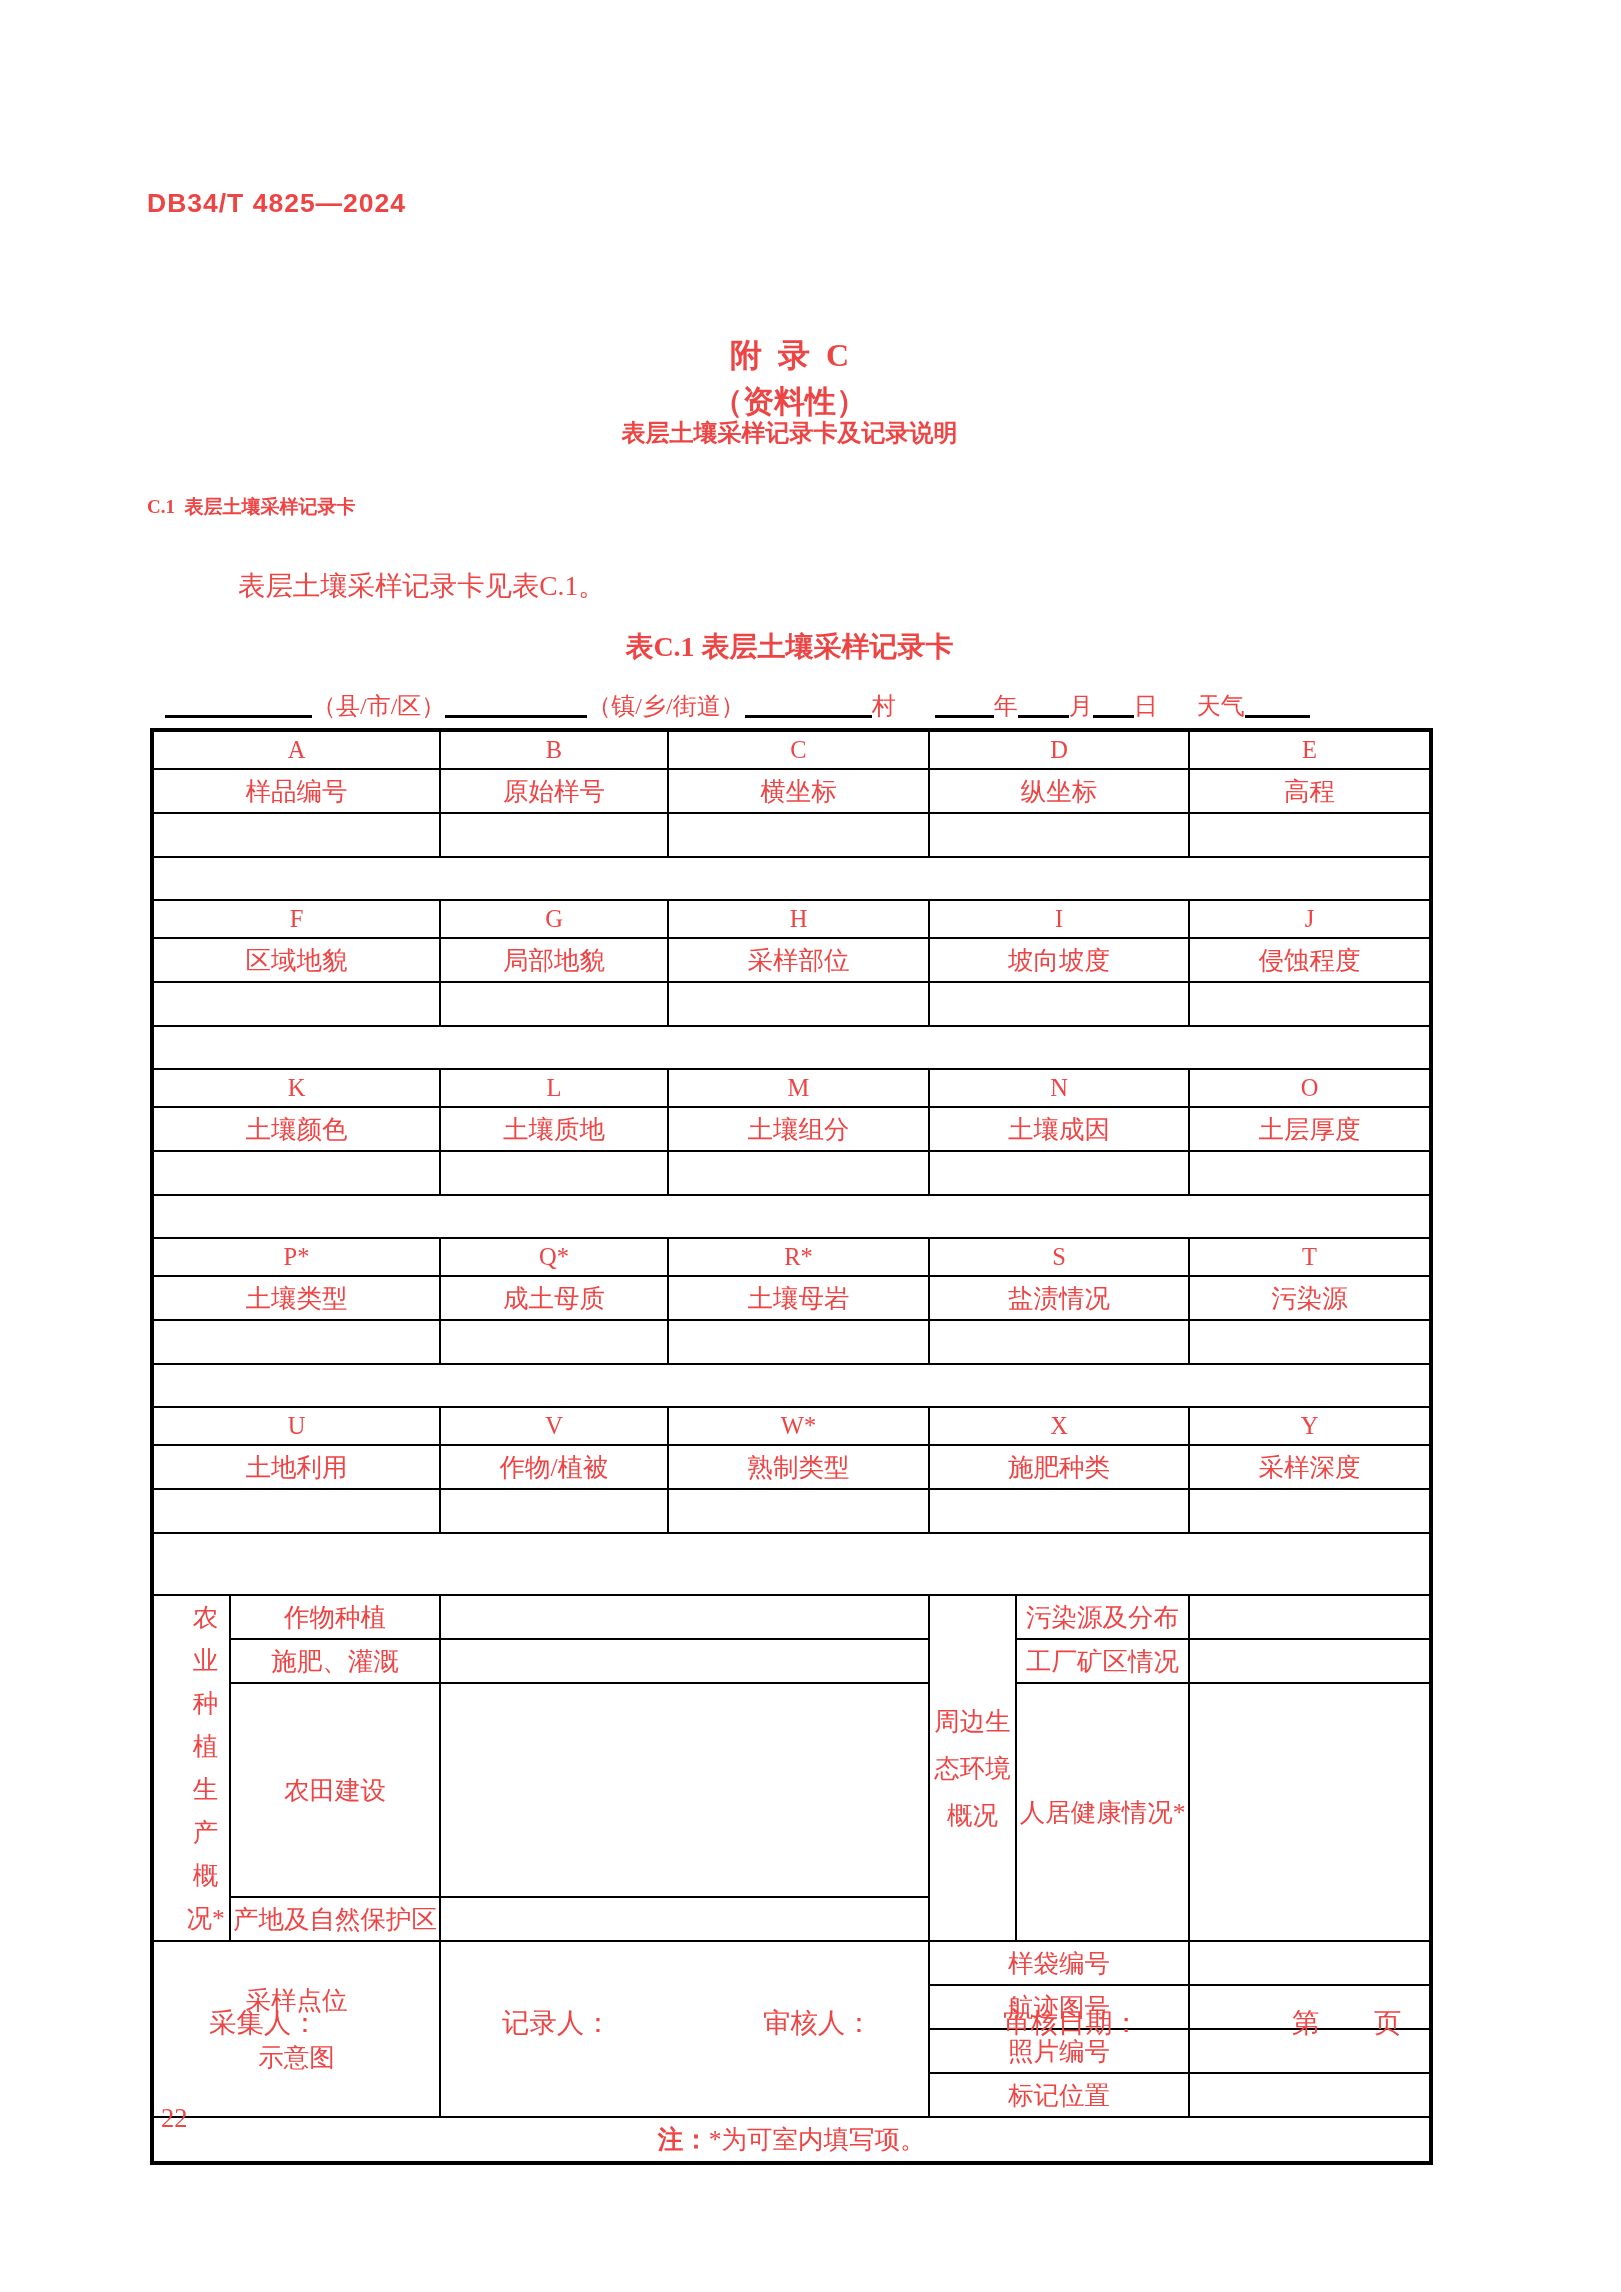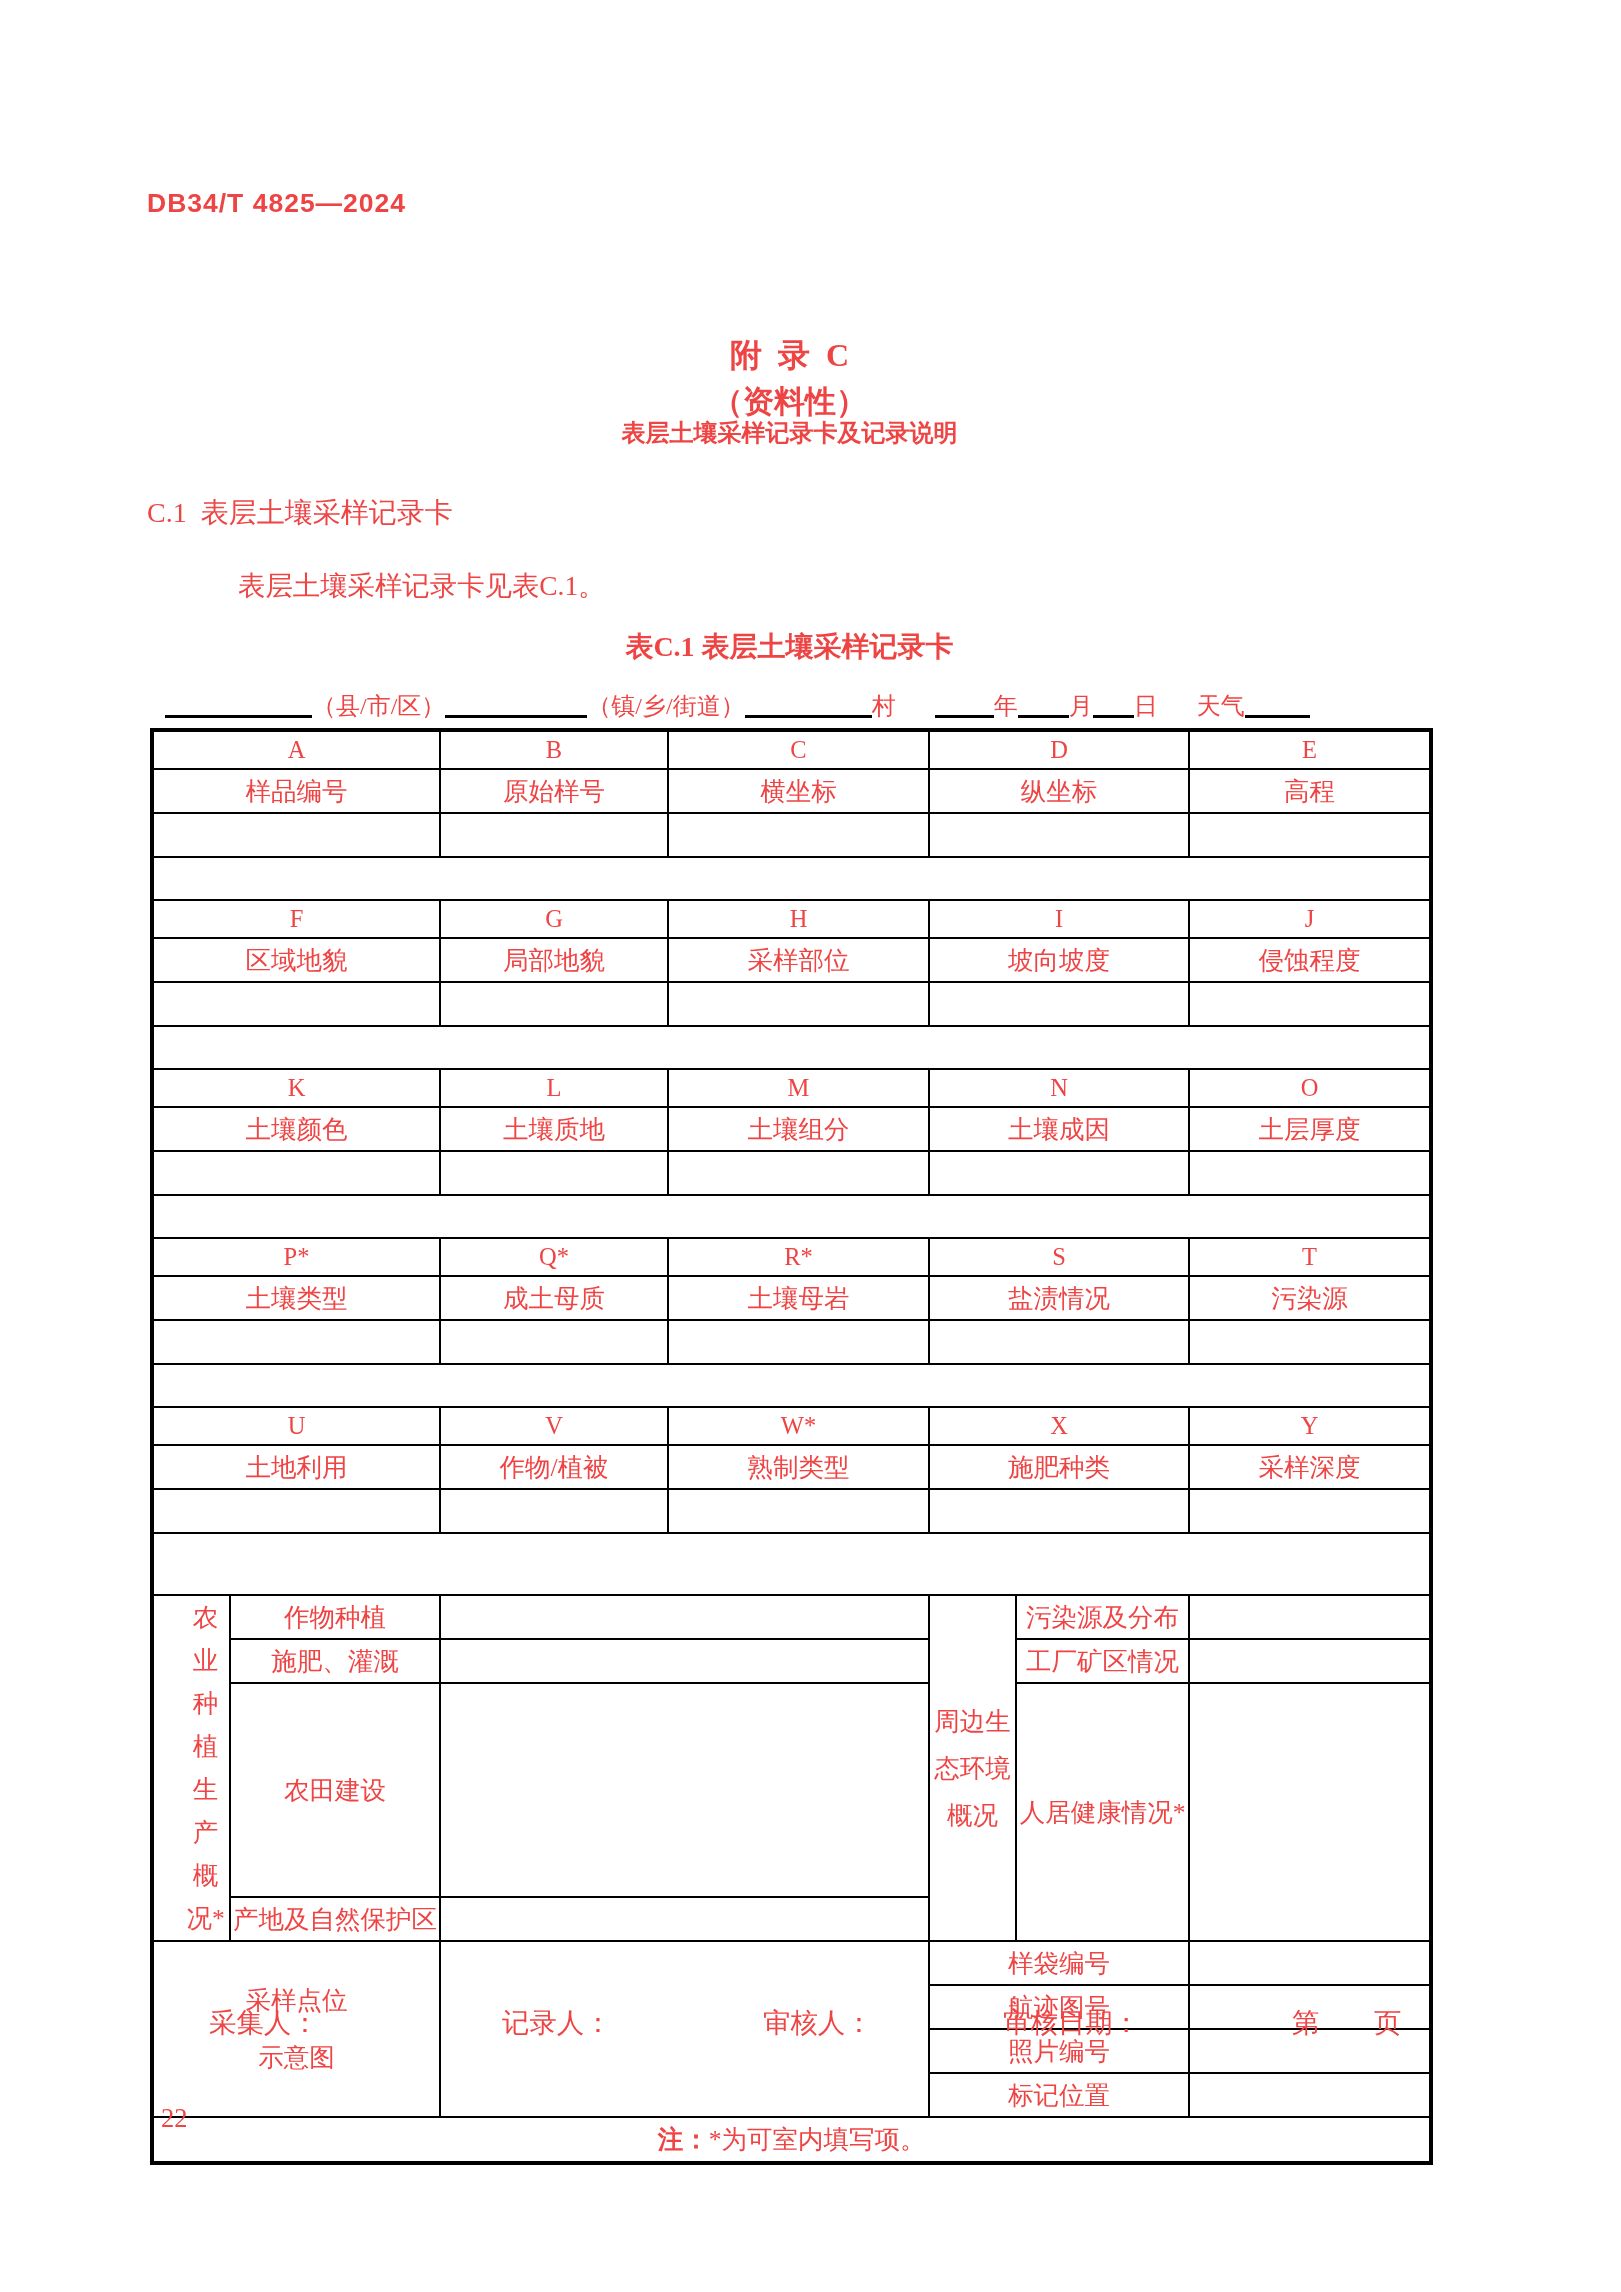--- a/index.html
+++ b/index.html
@@ -19,21 +19,21 @@
   }
   .h-center{
     position:absolute;left:150px;width:1279px;
     text-align:center;font-weight:bold;white-space:pre;
   }
   .appendix-title{top:334px;font-size:32px;}
   .appendix-sub{top:381px;font-size:31px;}
   .appendix-main{top:417px;font-size:24px;}
   .c1-heading{
     position:absolute;left:147px;top:494px;
-    font-size:28px;font-weight:normal;white-space:pre;
+    font-size:19px;font-weight:bold;white-space:pre;
   }
   .para{
     position:absolute;left:214px;top:568px;
     font-size:27.4px;
     margin-left:24px;
   }
   .tbl-caption{top:628px;font-size:28px;}
   .blanks-line{
     position:absolute;left:165px;top:686px;
     font-size:24px;white-space:nowrap;line-height:35px;

